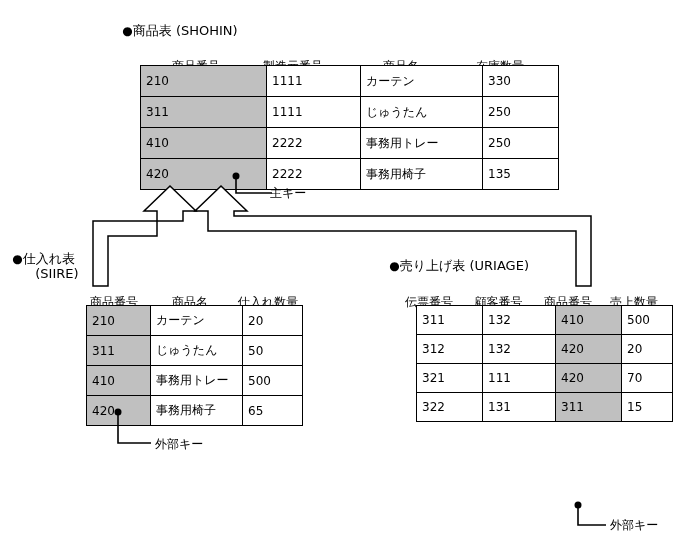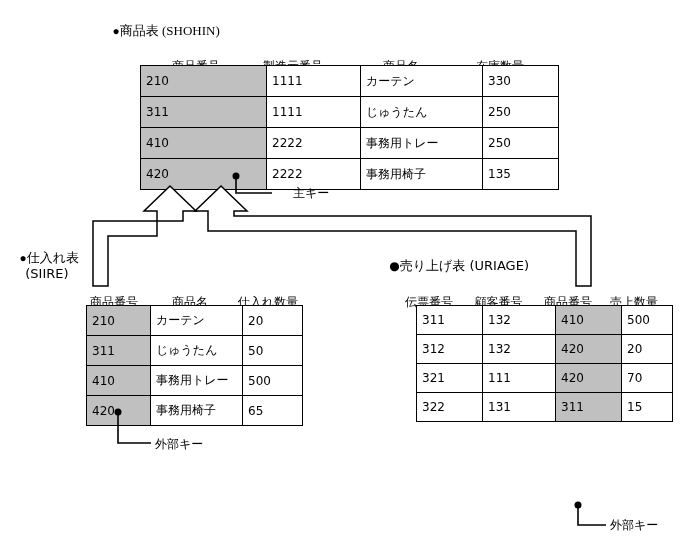--- a/index.html
+++ b/index.html
@@ -27,21 +27,21 @@
     background:#ffffff;
   }
   table.grid td.key{background:#c0c0c0;}
   
   .note{font-size:12px;white-space:pre;line-height:14px;}
   svg.overlay{position:absolute;left:0;top:0;width:688px;height:537px;pointer-events:none;}
 </style>
 </head>
 <body>
 
-<div class="abs tbl-title" style="left:106px;top:8px;font-family:Liberation Serif, serif;">
+<div class="abs tbl-title" style="left:114px;top:8px;">
   <span class="bullet">●</span><span>商品表 (SHOHIN)</span>
 </div>
 
 <div class="abs colhead" style="left:150px;top:31px;width:92px;">
   <span class="jp">商品番号</span>
   <span class="en">GNO</span>
 </div>
 <div class="abs colhead" style="left:246px;top:31px;width:94px;">
   <span class="jp">製造元番号</span>
   <span class="en">SNO</span>
@@ -77,26 +77,26 @@
   </tr>
   <tr>
     <td class="key" style="height:30px;">420</td>
     <td>2222</td>
     <td>事務用椅子</td>
     <td>135</td>
   </tr>
 </tbody>
   </table>
 
-<div class="abs note" style="left:293px;top:186px;">主キー</div>
-
-<div class="abs tbl-title" style="left:4px;top:236px;font-family:Liberation Mono, monospace;">
+<div class="abs note" style="left:270px;top:186px;">主キー</div>
+
+<div class="abs tbl-title" style="left:4px;top:236px;">
   <span class="bullet">●</span><span>仕入れ表</span>
 </div>
-<div class="abs tbl-title" style="left:17px;top:251px;">
+<div class="abs tbl-title" style="left:27px;top:251px;">
   <span>(SIIRE)</span>
 </div>
 
 <div class="abs colhead" style="left:66px;top:267px;width:96px;">
   <span class="jp">商品番号</span>
   <span class="en">GNO</span>
 </div>
 <div class="abs colhead" style="left:132px;top:267px;width:116px;">
   <span class="jp">商品名</span>
   <span class="en">GNAME</span>

